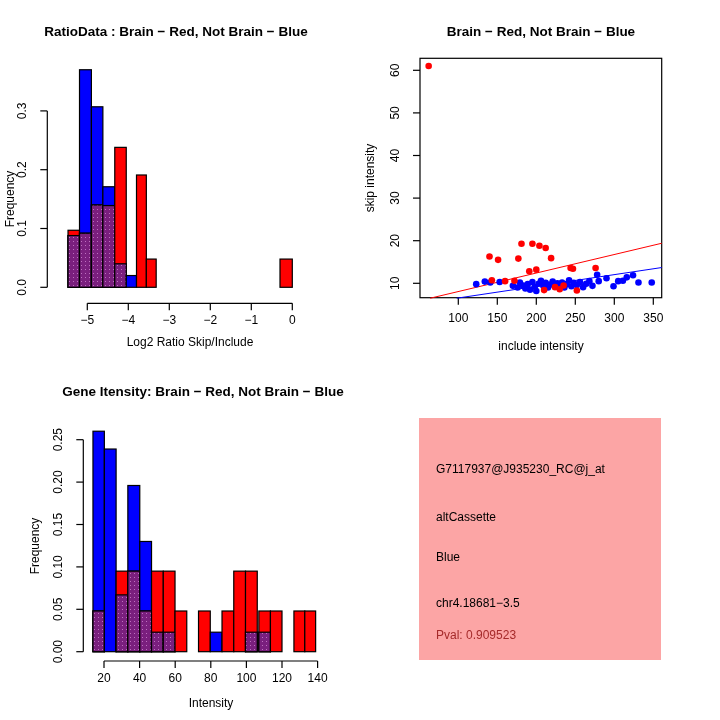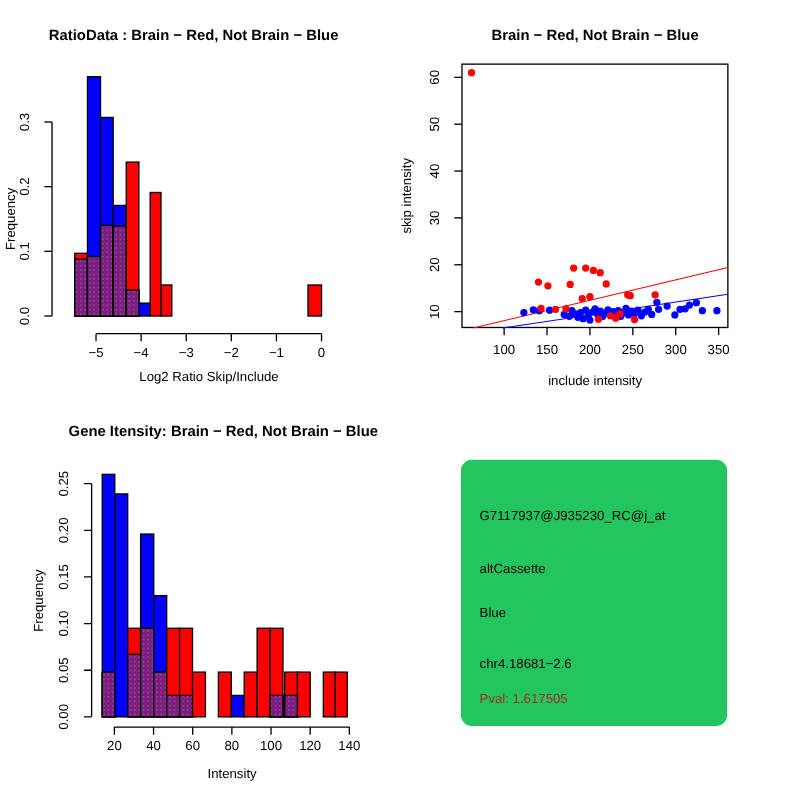--- a/index.html
+++ b/index.html
@@ -8,21 +8,21 @@
   .panel{position:absolute;width:360px;height:360px;}
   #p-tl{left:0;top:0;}
   #p-tr{left:360px;top:0;}
   #p-bl{left:0;top:360px;margin-left:25px;}
   #p-br{left:360px;top:360px;}
   svg{display:block;}
   svg text{font-family:"Liberation Sans","DejaVu Sans",sans-serif;font-size:12px;fill:#000;}
   svg .t-title{font-weight:700;font-size:13.5px;}
   .ax{stroke:#000;stroke-width:1.2;fill:none;}
   .bar{stroke:#000;stroke-width:1.2;}
-  .infobox{position:absolute;left:59px;top:58px;width:242px;height:242px;background:#22c55e;border-radius:10px;}
+  .infobox{position:absolute;left:59px;top:58px;width:242px;height:242px;background:#fca5a5;}
   .iline{position:absolute;left:17px;font-family:"Liberation Sans","DejaVu Sans",sans-serif;
          font-size:12px;color:#000;white-space:pre;}
   .iline.pval{color:#A52A2A;}
 </style>
 </head>
 <body>
 
 <div class="figure">
 
   <div class="panel" id="p-tl">
@@ -262,18 +262,18 @@
           <rect x="279.784" y="250.99599999999998" width="10.858000000000061" height="40.70400000000001" fill="#FF0000" class="bar"></rect>
         </g>
     </svg>
   </div>
 
   <div class="panel" id="p-br">
     <div class="infobox">
       <div class="iline" style="top:44px">G7117937@J935230_RC@j_at</div>
       <div class="iline" style="top:92px">altCassette</div>
       <div class="iline" style="top:132px">Blue</div>
-      <div class="iline" style="top:178px">chr4.18681−2.6</div>
-      <div class="iline pval" style="top:210px">Pval: 1.617505</div>
+      <div class="iline" style="top:178px">chr4.18681−3.5</div>
+      <div class="iline pval" style="top:210px">Pval: 0.909523</div>
     </div>
   </div>
 
 </div>
 
 </body></html>

